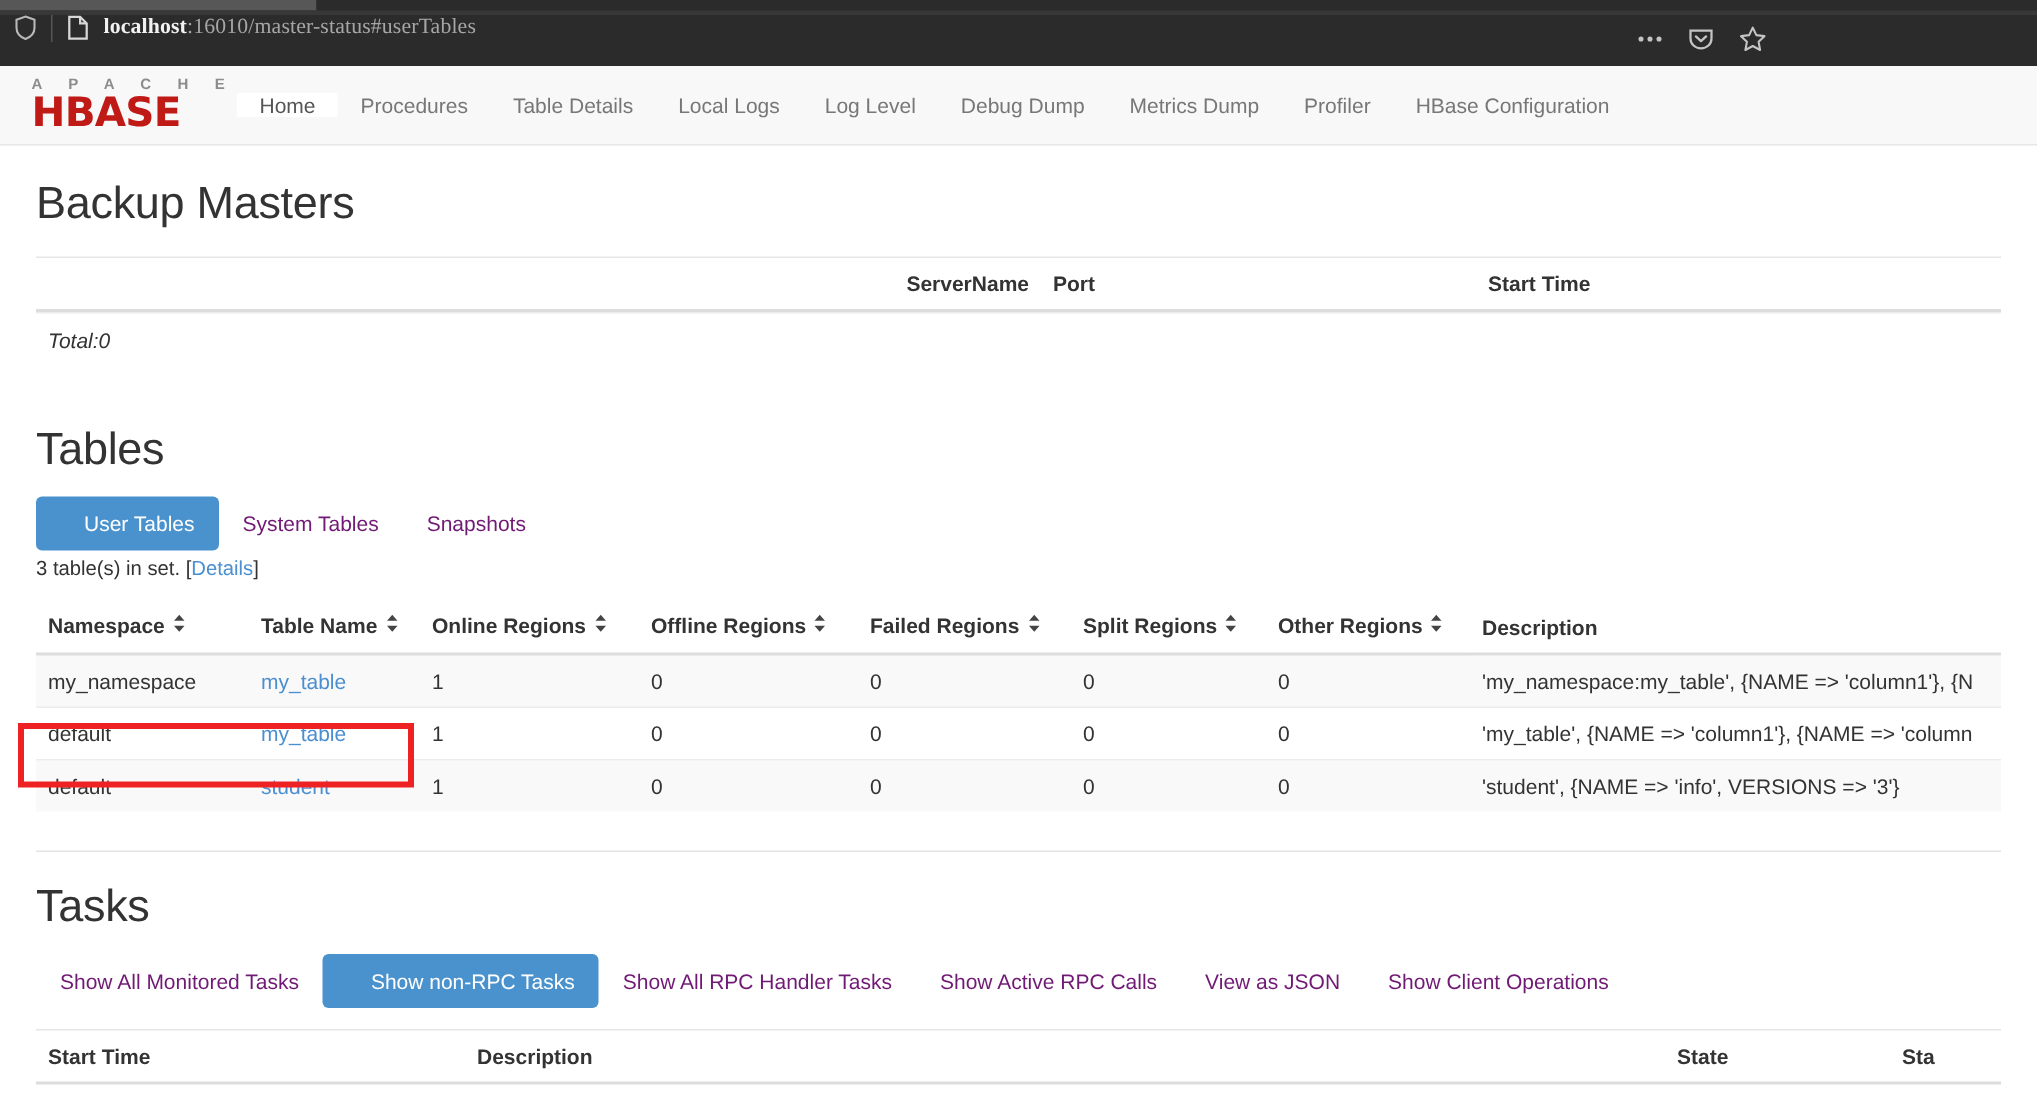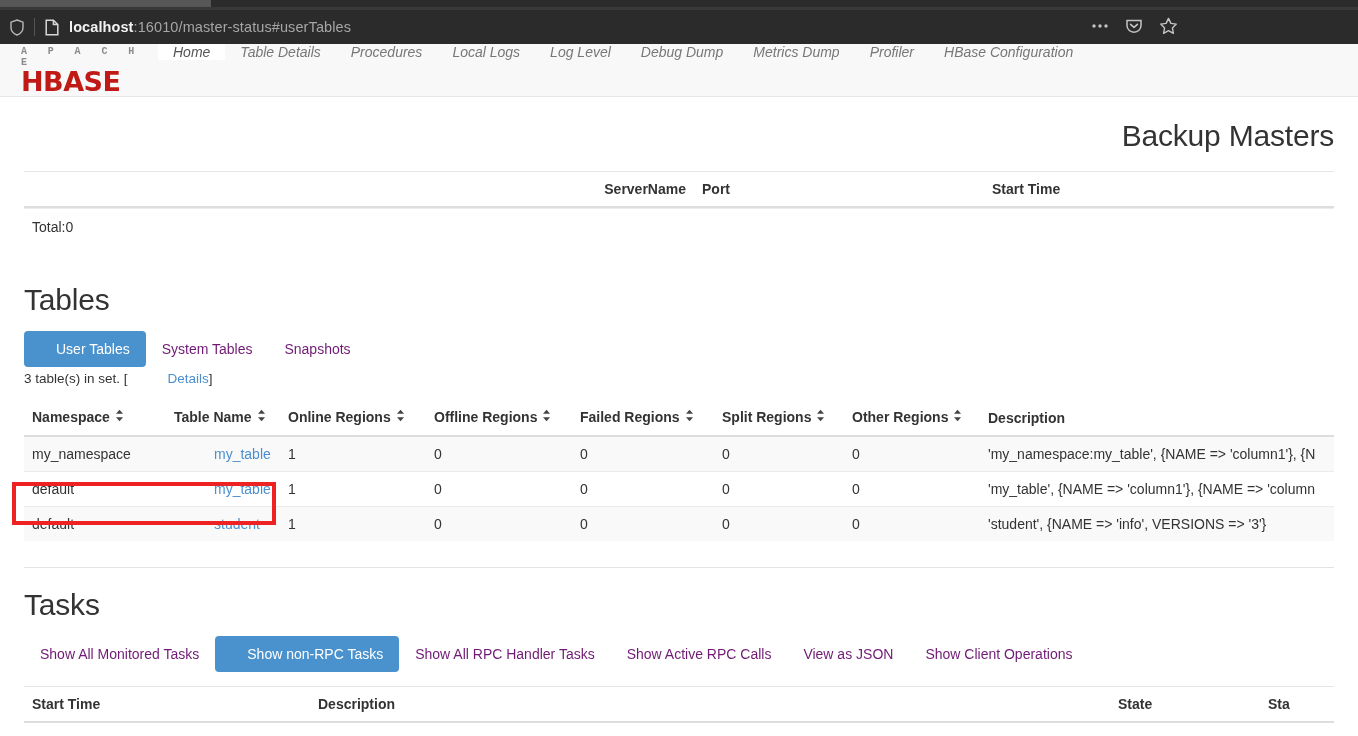--- a/index.html
+++ b/index.html
@@ -9,60 +9,60 @@
     font-family: "Liberation Sans", sans-serif;
     overflow: hidden;
   }
 
   
   #browser-chrome { width: 1358px; height: 44px; background: #2b2b2b; position: relative; }
   #tab-strip-left { position: absolute; left: 0; top: 0; width: 211px; height: 7px; background: #575757; }
   #tab-strip-right { position: absolute; left: 211px; top: 0; width: 1147px; height: 7px; background: #2b2b2b; }
   #tab-strip-under { position: absolute; left: 0; top: 7px; width: 1358px; height: 3px; background: #383838; }
 
-  #urlbar-row { position: absolute; left: 0; top: 10px; width: 1224px; height: 34px; display: flex; align-items: center; }
+  #urlbar-row { position: absolute; left: 0; top: 10px; width: 1224px; height: 34px; display: flex; align-items: flex-start; font-family: Liberation Serif, serif; }
   #shield-icon-wrap { width: 34px; display: flex; align-items: center; justify-content: center; }
   #urlbar-divider { width: 1px; height: 18px; background: #565656; }
   #page-doc-icon { width: 34px; display: flex; align-items: center; justify-content: center; }
   #url-text { font-size: 14.5px; color: #a6a6a6; letter-spacing: .1px; white-space: nowrap; }
   #url-text .host { color: #f2f2f2; font-weight: bold; }
   #urlbar-actions { position: absolute; right: 46px; top: 6px; display: flex; align-items: center; gap: 14px; }
   .chrome-icon { width: 20px; height: 20px; display: flex; align-items: center; justify-content: center; cursor: default; }
 
   
   #page { width: 1358px; height: 692px; background: #ffffff; position: relative; overflow: hidden; }
 
   
   #navbar { height: 53px; background: #f8f8f8; border-bottom: 1px solid #e7e7e7; display: flex; align-items: stretch; position: relative; }
   #brand { width: 158px; display: flex; flex-direction: column; justify-content: center; padding-left: 21px; }
-  #brand-apache { font-size: 10px; color: #8c8c8c; letter-spacing: 7.4px; font-weight: bold; line-height: 11px; font-family: Liberation Mono, monospace; }
+  #brand-apache { font-size: 10px; color: #8c8c8c; letter-spacing: 7.4px; font-weight: bold; line-height: 11px; }
   #brand-hbase { font-size: 27px; color: #c01a16; font-weight: bold; letter-spacing: -0.5px; line-height: 27px; font-family: "DejaVu Sans", sans-serif; }
-  #navlinks { display: flex; align-items: flex-start; font-style: italic; }
+  #navlinks { display: flex; align-items: center; }
   .navlink { display: flex; align-items: center; padding: 0 15px; font-size: 14px; color: #777777; white-space: nowrap; cursor: pointer; }
   .navlink.active { color: #555555; background: #ffffff; }
 
   #content { padding: 0 24px; }
 
   h2.section { font-size: 30px; font-weight: normal; color: #333333; letter-spacing: -.2px; }
-  #backup-title { margin-top: 22px; text-align: right; }
+  #backup-title { margin-top: 22px; }
   #tables-title { margin-top: 38px; }
   #tasks-title { margin-top: 20px; }
 
   table.hb { width: 100%; border-collapse: collapse; }
   table.hb th { text-align: left; font-size: 14px; font-weight: bold; color: #333333; padding: 9px 8px; border-bottom: 2px solid #dddddd; border-top: 1px solid #e6e6e6; white-space: nowrap; }
   table.hb td { font-size: 14px; color: #333333; padding: 9px 8px; border-top: 1px solid #ececec; white-space: nowrap; }
   table.hb tbody tr.striped td { background: #f9f9f9; }
   .sort-ind { display: inline-block; width: 11px; margin-left: 5px; position: relative; top: -1px; vertical-align: middle; }
-  td a, .linkish { color: #4b8fd0; text-decoration: none; cursor: pointer; margin-left: 40px; }
+  td a, .linkish { color: #4b8fd0; text-decoration: none; cursor: pointer; }
 
   
   #backup-table { margin-top: 18px; }
   #backup-table th.c-server { width: 670px; text-align: right; }
   #backup-table th.c-port { width: 290px; margin-left: 12px; }
-  #backup-total { font-size: 14px; color: #333333; padding: 10px 8px; border-top: 1px solid #ececec; }
+  #backup-total { font-size: 14px; color: #333333; padding: 10px 8px; border-top: 1px solid #ececec; font-style: italic; }
 
   
   .pillrow { display: flex; align-items: center; margin-top: 14px; }
   .pill { font-size: 14px; padding: 10px 16px; border-radius: 4px; color: #701a75; cursor: pointer; white-space: nowrap; }
   .pill.active { background: #4a92cd; color: #ffffff; padding-left: 32px; }
   #tables-count { font-size: 13.5px; color: #333333; margin-top: 4px; }
 
   #tables-table { margin-top: 14px; }
   #tables-table th { border-top: none; }
   #tables-table .c-ns { width: 142px; }
@@ -132,22 +132,22 @@
 
 <div id="page">
 
   <div id="navbar">
     <div id="brand">
       <div id="brand-apache">A P A C H E</div>
       <div id="brand-hbase">HBASE</div>
     </div>
     <div id="navlinks">
       <div class="navlink active">Home</div>
+      <div class="navlink">Procedures</div>
       <div class="navlink">Table Details</div>
-      <div class="navlink">Procedures</div>
       <div class="navlink">Local Logs</div>
       <div class="navlink">Log Level</div>
       <div class="navlink">Debug Dump</div>
       <div class="navlink">Metrics Dump</div>
       <div class="navlink">Profiler</div>
       <div class="navlink">HBase Configuration</div>
     </div>
   </div>
 
   <div id="content">

